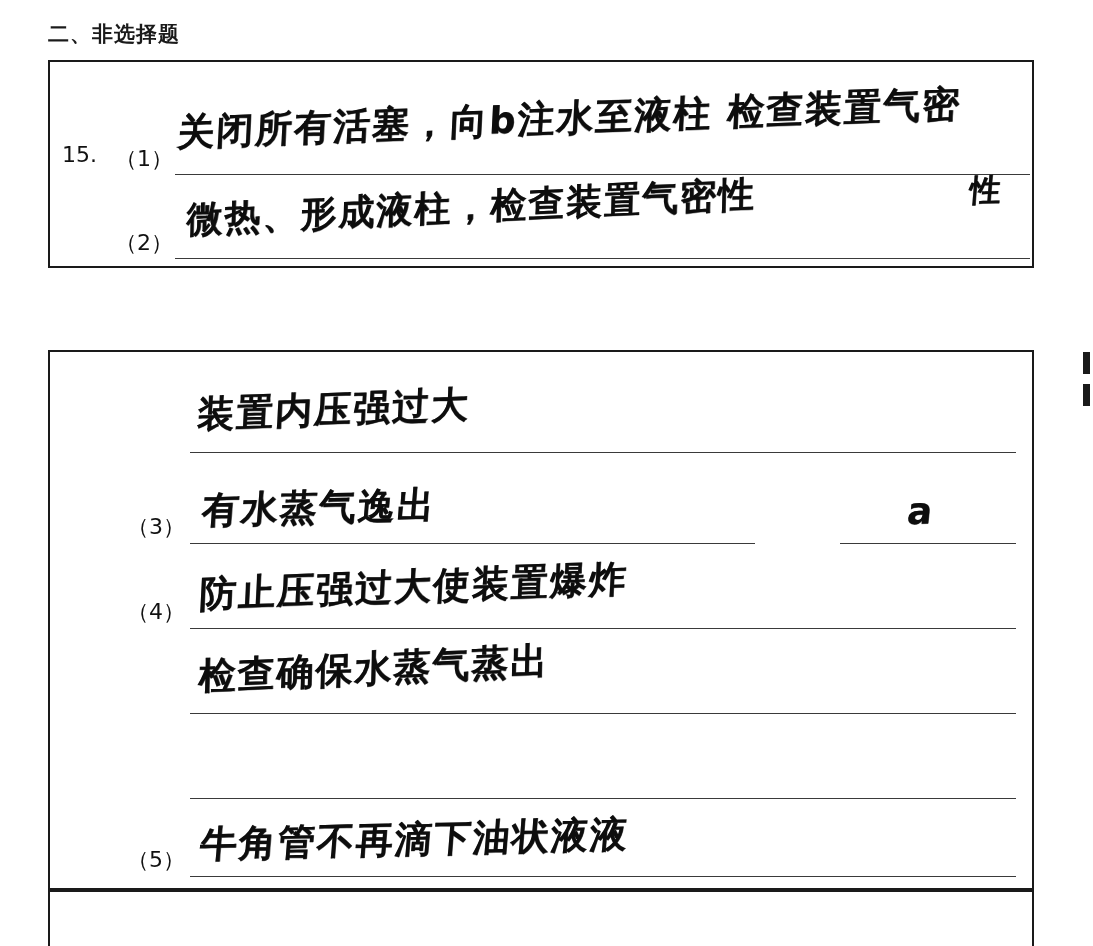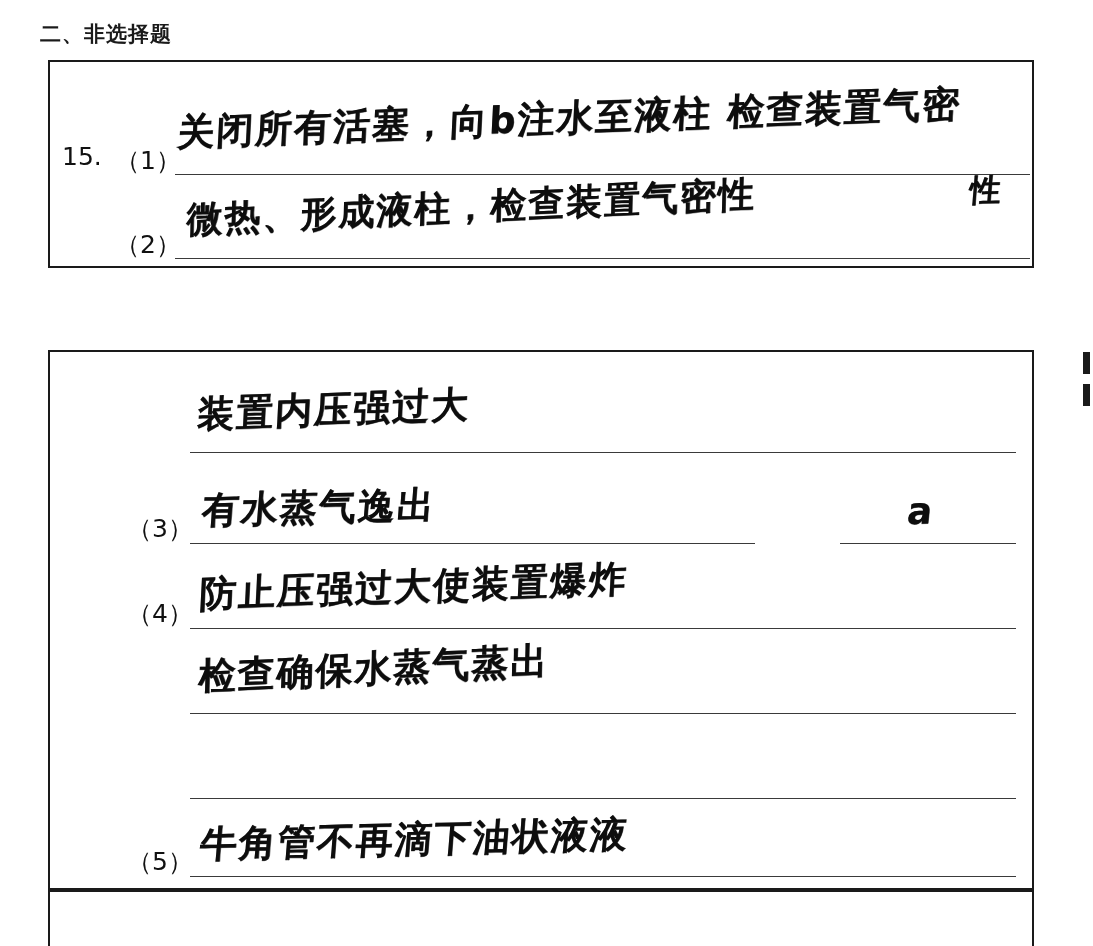--- a/index.html
+++ b/index.html
@@ -12,21 +12,21 @@
     height: 946px;
     position: relative;
     font-family: "Liberation Sans", sans-serif;
     color: #111;
     overflow: hidden;
   }
 
   
   .section-heading {
     position: absolute;
-    left: 40px;
+    left: 48px;
     top: 20px;
     font-size: 21px;
     font-weight: bold;
     letter-spacing: 1px;
     color: #1a1a1a;
     font-family: "DejaVu Sans", sans-serif;
   }
 
   
   .answer-box {
@@ -45,21 +45,21 @@
     right: 3px;
     width: 7px;
     background: #1a1a1a;
   }
   #edge-1 { top: 352px; height: 22px; }
   #edge-2 { top: 384px; height: 22px; }
 
   
   .item-label {
     position: absolute;
-    font-size: 25px;
+    font-size: 22px;
     color: #111;
     font-family: "DejaVu Sans", sans-serif;
     white-space: nowrap;
     text-align: right;
   }
 
   
   .rule-line {
     position: absolute;
     height: 0;

